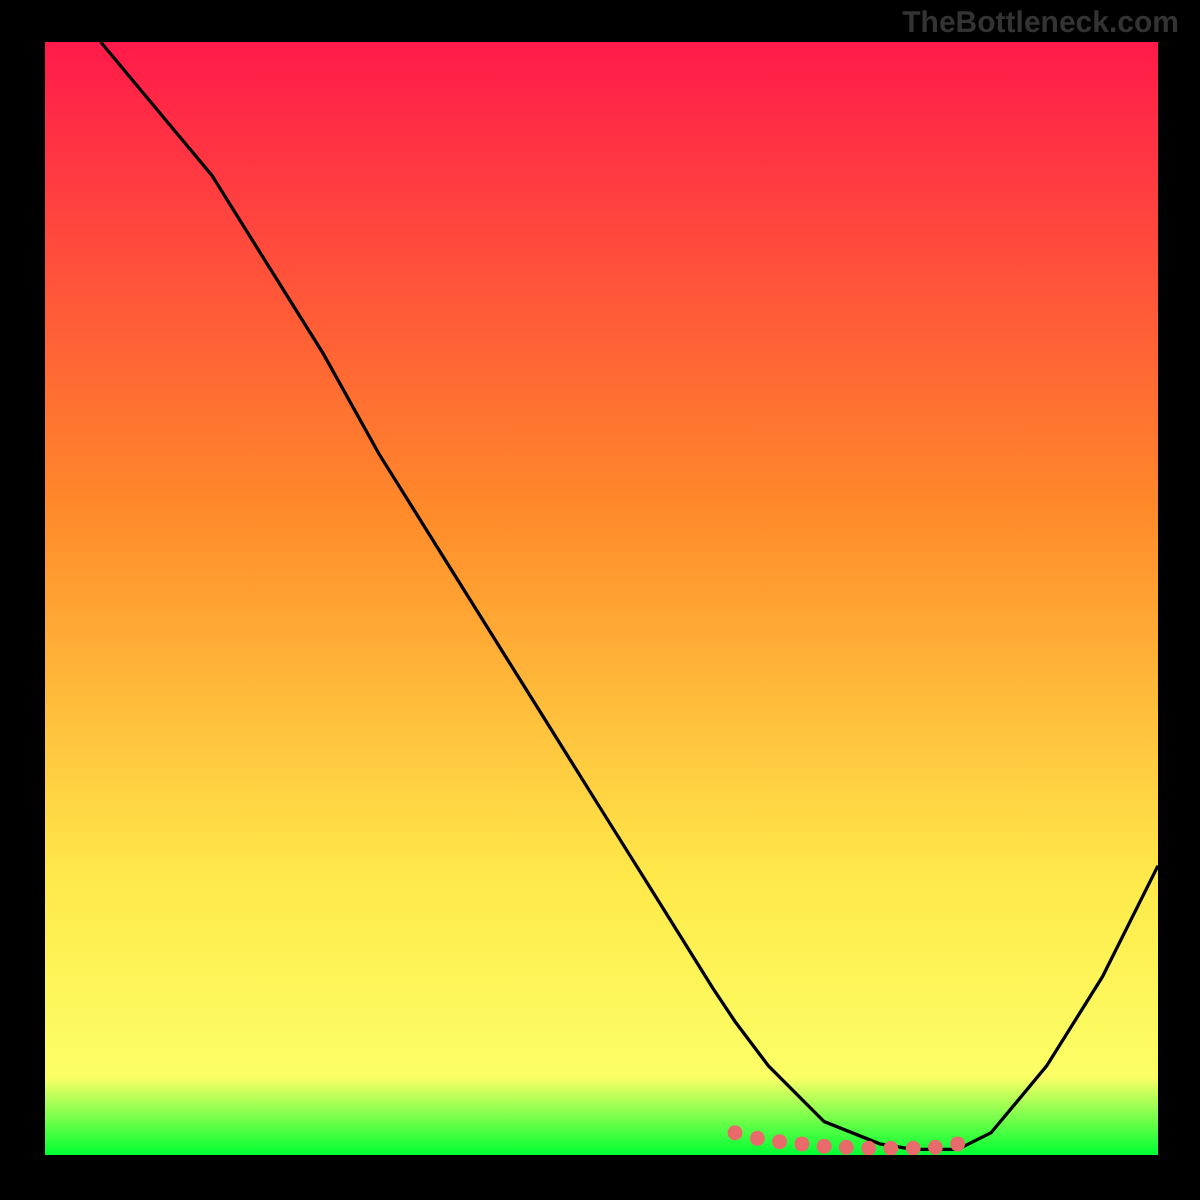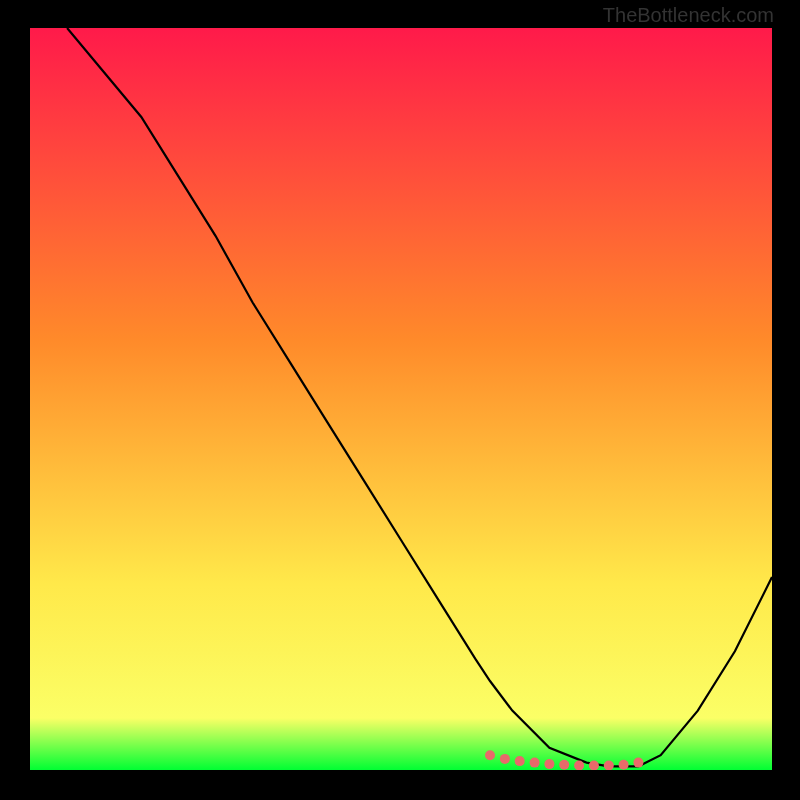--- a/index.html
+++ b/index.html
@@ -7,24 +7,24 @@
     padding: 0;
     width: 800px;
     height: 800px;
     background: #000;
     position: relative;
     font-family: Arial, sans-serif;
   }
   .watermark {
     position: absolute;
     top: 4px;
-    right: 26px;
+    right: 14px;
     color: #333;
     font-size: 20px;
-    font-weight: normal;
+    font-weight: bold;
     z-index: 10;
   }
   .plot {
     position: absolute;
     left: 30px;
     top: 28px;
     width: 742px;
     height: 742px;
   }
   .plot svg {

